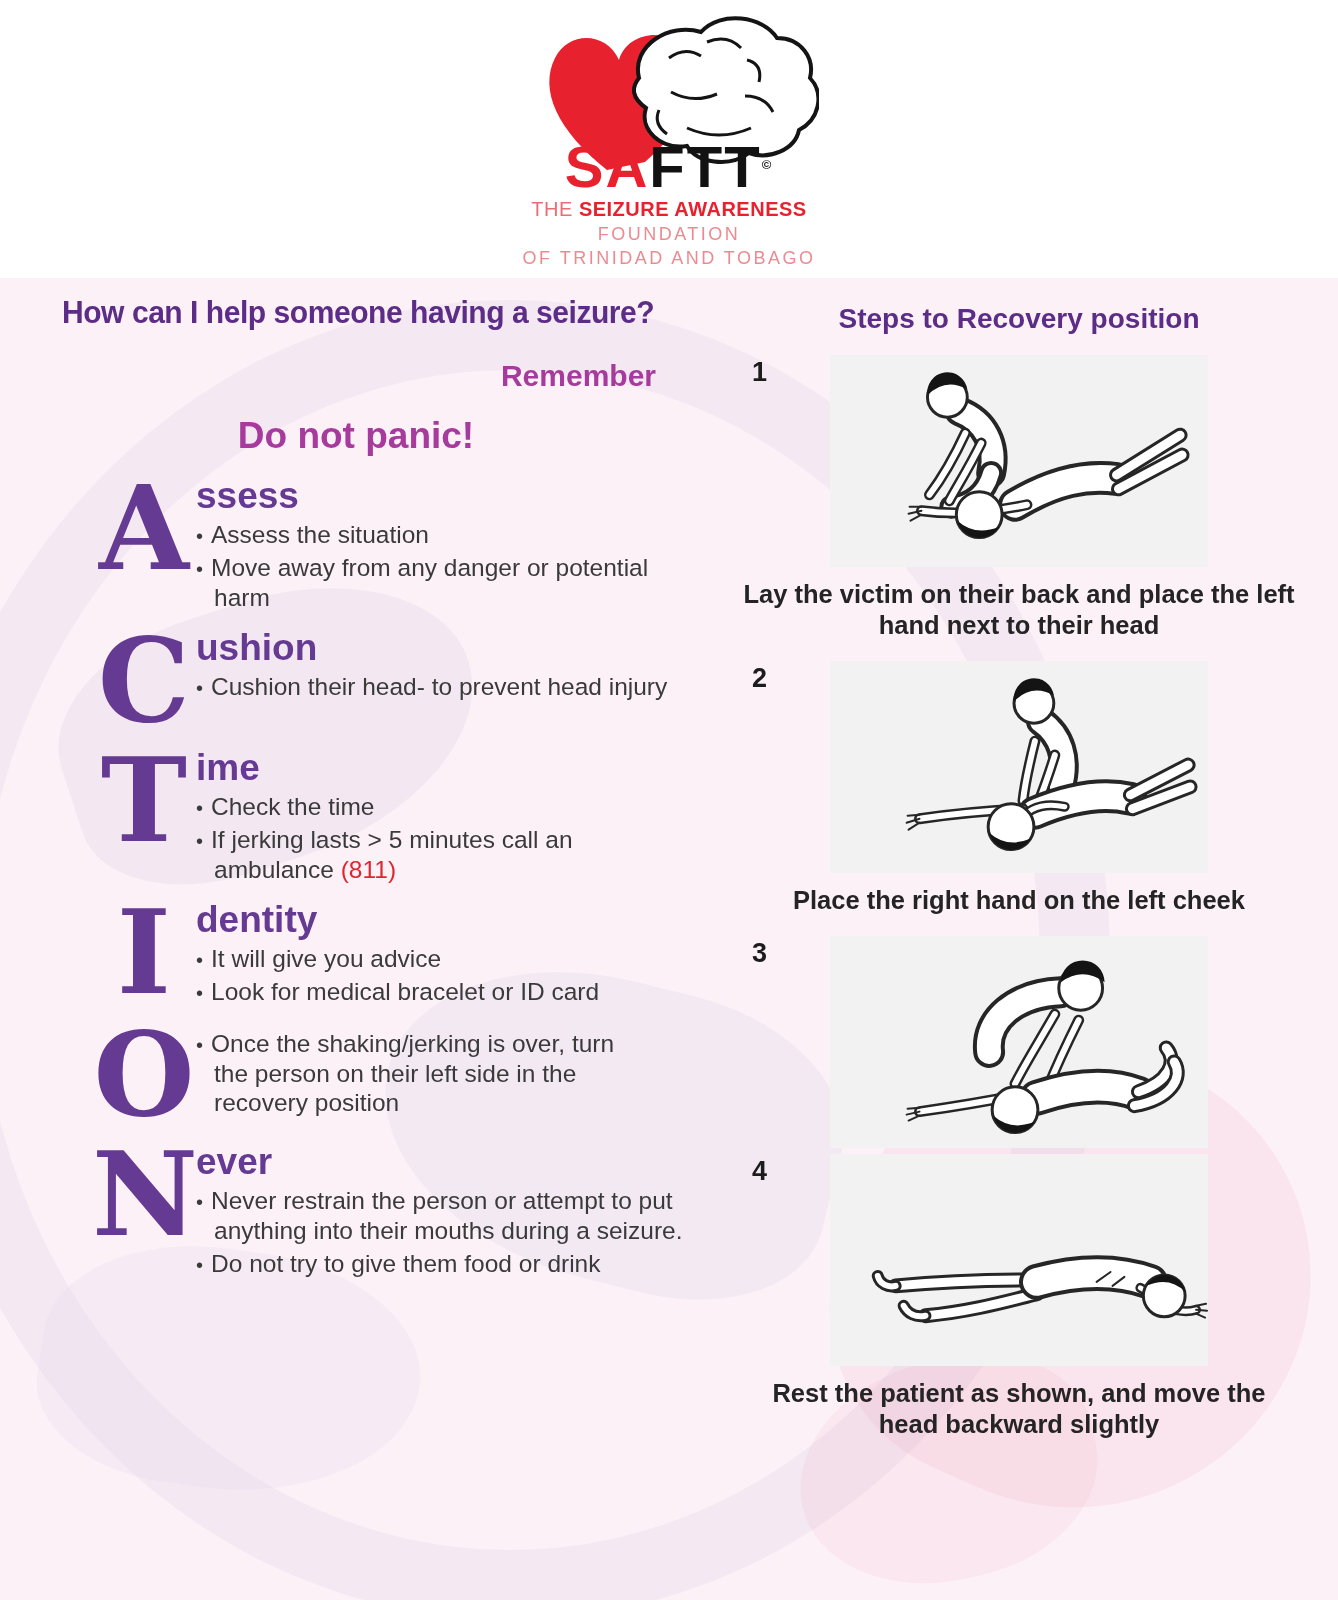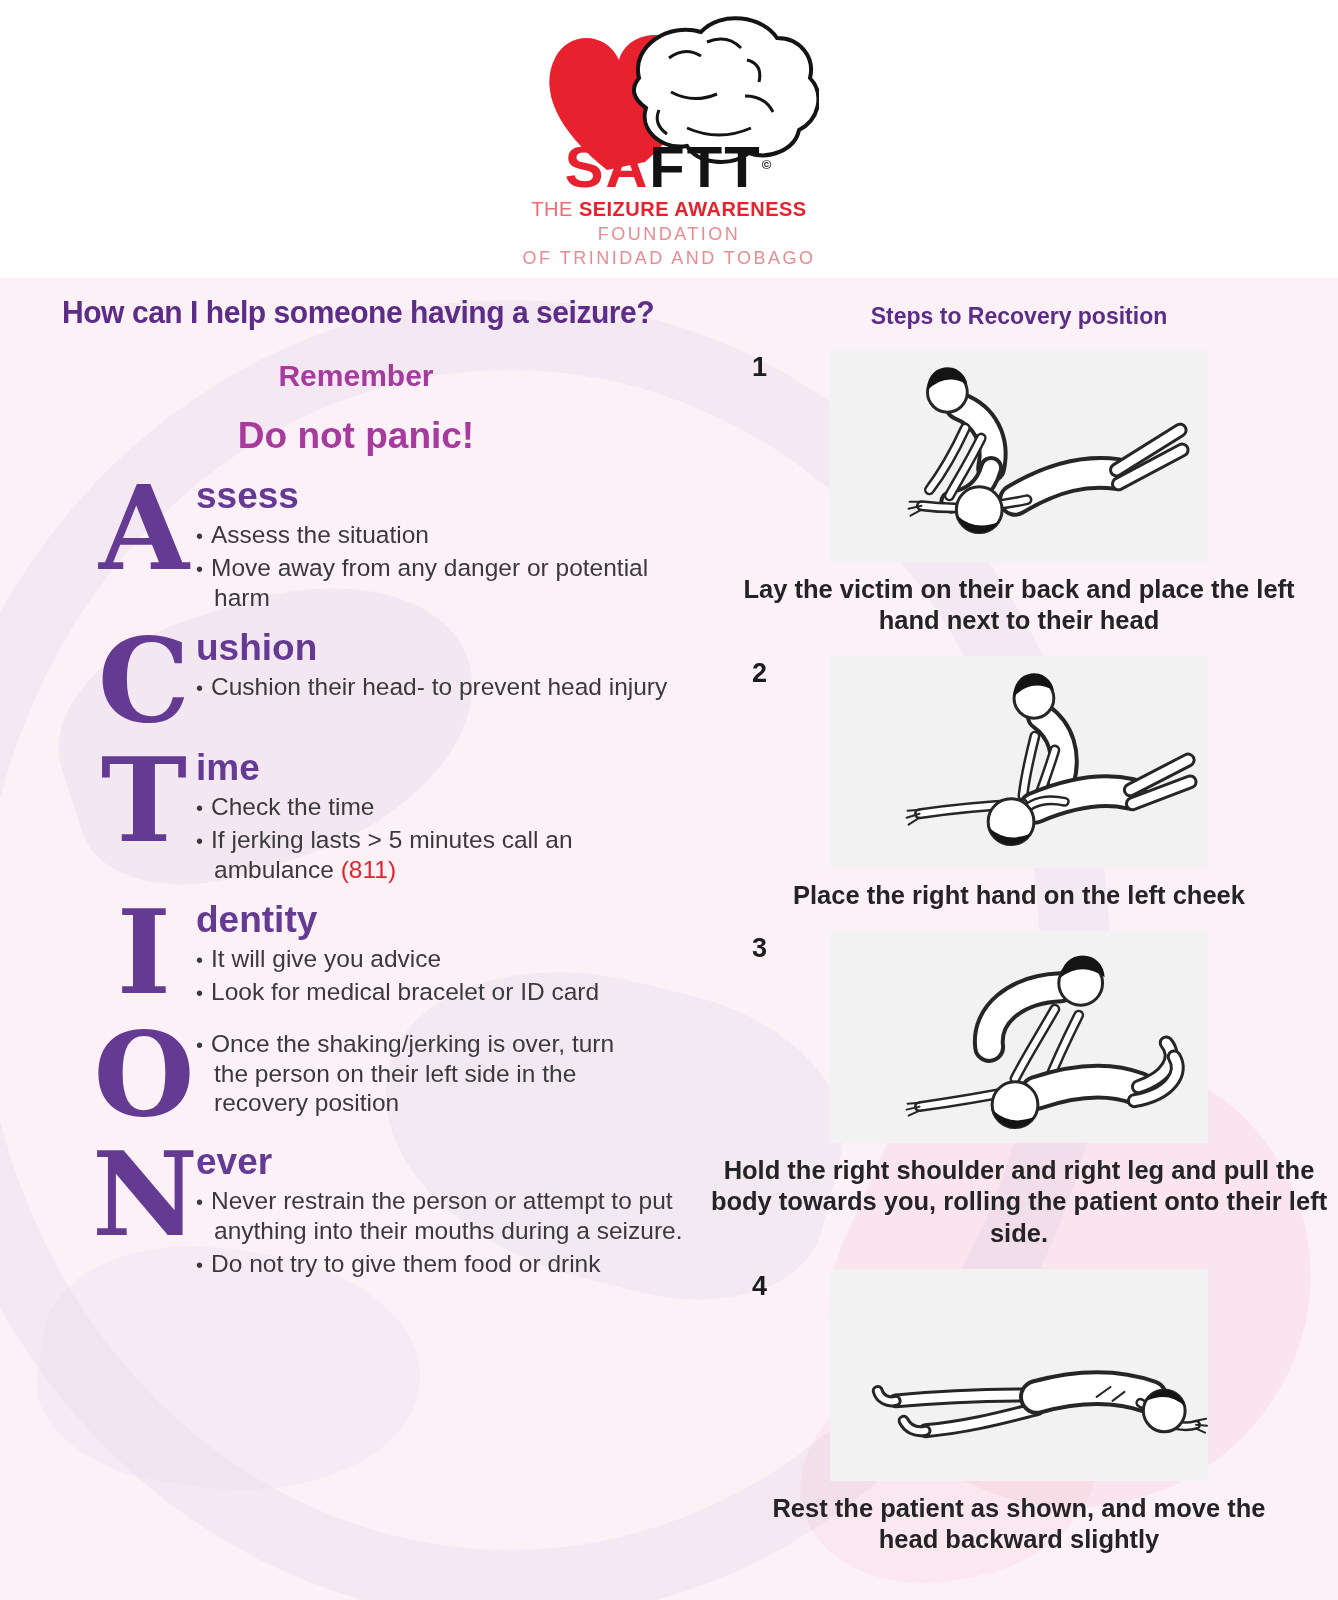--- a/index.html
+++ b/index.html
@@ -27,36 +27,36 @@
   .tagline .the{color:#ea6c75;font-weight:normal;}
   .tagline .rest{color:#e8212e;}
   .logo-sub{color:#ea8b92;font-size:18px;letter-spacing:2.5px;margin-top:3px;}
 
   
   .columns{display:flex;padding:8px 0 0 0;}
   .col-left{width:700px;padding:18px 0 0 56px;box-sizing:border-box;}
   .col-right{width:638px;padding-top:18px;box-sizing:border-box;}
 
   .question{color:#5c2d86;font-weight:bold;font-size:31px;letter-spacing:-.5px;white-space:nowrap;margin:0 0 0 6px;transform:scaleX(.97);transform-origin:left;}
-  .remember{color:#a63a9d;font-weight:bold;font-size:30px;text-align:center;width:600px;margin-top:28px;}
+  .remember{color:#a63a9d;font-weight:bold;font-size:30px;text-align:right;width:600px;margin-top:28px;}
   .action-word{color:#5c2d86;font-weight:bold;font-size:96px;letter-spacing:10px;text-align:center;width:620px;line-height:1;margin-top:16px;}
   .panic{color:#a63a9d;font-weight:bold;font-size:37px;text-align:center;width:600px;margin:22px 0 18px 0;}
 
   .sect{display:flex;margin:0 0 14px 36px;}
   .big-letter{font-family:"DejaVu Serif",serif;font-weight:bold;color:#653a93;
               font-size:116px;line-height:.92;width:104px;text-align:center;flex:none;}
   .sect-body{padding-top:2px;}
   .sect-word{color:#653a93;font-weight:bold;font-size:37px;line-height:1;}
   .bullets{margin:6px 0 0 0;padding:0;list-style:none;max-width:458px;}
   .bullets li{font-size:24.5px;color:#3a3a3a;line-height:1.22;padding-left:18px;text-indent:-18px;margin-top:3px;}
   .bullets li::before{content:"\2022";font-size:20px;margin-right:8px;color:#3a3a3a;}
   .phone{color:#e0252f;}
 
   
-  .steps-title{color:#5c2d86;font-weight:bold;font-size:23px;text-align:center;margin:8px 0 20px 0;}
+  .steps-title{color:#5c2d86;font-weight:bold;font-size:28px;text-align:center;margin:8px 0 20px 0;}
   .step{position:relative;margin-bottom:6px;}
   .step-number{position:absolute;left:52px;top:2px;font-weight:bold;font-size:27px;color:#1c1c1c;}
   .panel{width:378px;height:212px;background:#f3f2f3;margin:0 auto;}
   .caption{font-weight:bold;font-size:25.5px;color:#242424;text-align:center;line-height:1.22;margin:12px auto 20px auto;max-width:560px;}
   .caption.wide{max-width:648px;}
   .caption.narrow{max-width:520px;}
 
   
   .t-o{stroke:#262626;fill:none;stroke-linecap:round;stroke-linejoin:round;}
   .t-w{stroke:#ffffff;fill:none;stroke-linecap:round;stroke-linejoin:round;}
@@ -250,21 +250,20 @@
                 <path class="t-w" stroke-width="9" d="M310,156 C340,146 350,126 338,112"></path>
               <path class="t-o" stroke-width="15" d="M306,170 C342,164 356,142 346,126"></path>
                 <path class="t-w" stroke-width="9" d="M306,170 C342,164 356,142 346,126"></path>
               <path class="t-o" stroke-width="11" d="M196,158 C156,166 118,172 90,176"></path>
                 <path class="t-w" stroke-width="6" d="M196,158 C156,166 118,172 90,176"></path>
               <path class="fing" d="M90,172 l-12,1 M90,176 l-13,3 M90,180 l-11,5"></path>
               <circle class="head" cx="186" cy="174" r="23"></circle>
               <path class="hair" d="M164,180 a23,23 0 0,0 42,6 q-24,10 -42,-6 z"></path>
             </svg>
           </div>
-          <p class="caption wide">Hold the right shoulder and right leg and pull the body towards you, rolling the patient onto their left side.</p>
         </div>
 
         <div class="step">
           <div class="step-number">4</div>
           <div class="panel">
             <svg width="378" height="212" viewBox="0 0 380 212" aria-hidden="true">
               <path class="t-o" stroke-width="15" d="M66,132 C110,128 160,126 205,126"></path>
                 <path class="t-w" stroke-width="9" d="M66,132 C110,128 160,126 205,126"></path>
               <path class="t-o" stroke-width="12" d="M66,132 C58,134 50,130 48,122"></path>
                 <path class="t-w" stroke-width="6" d="M66,132 C58,134 50,130 48,122"></path>

